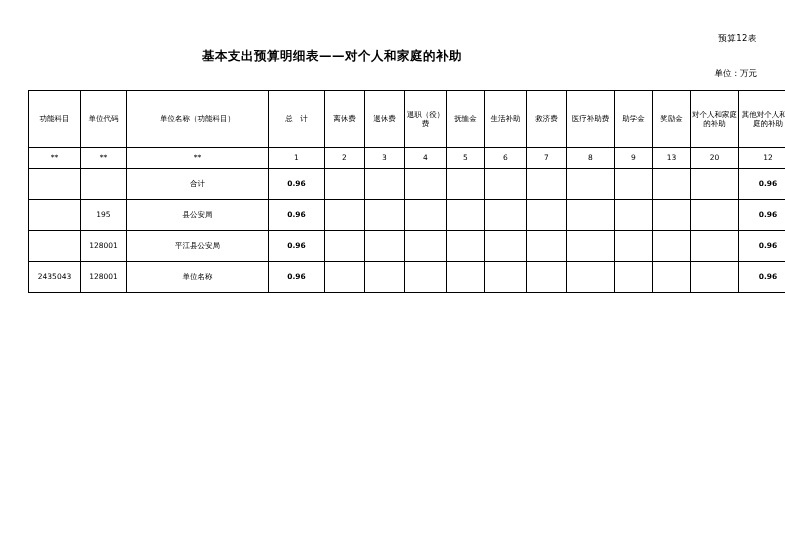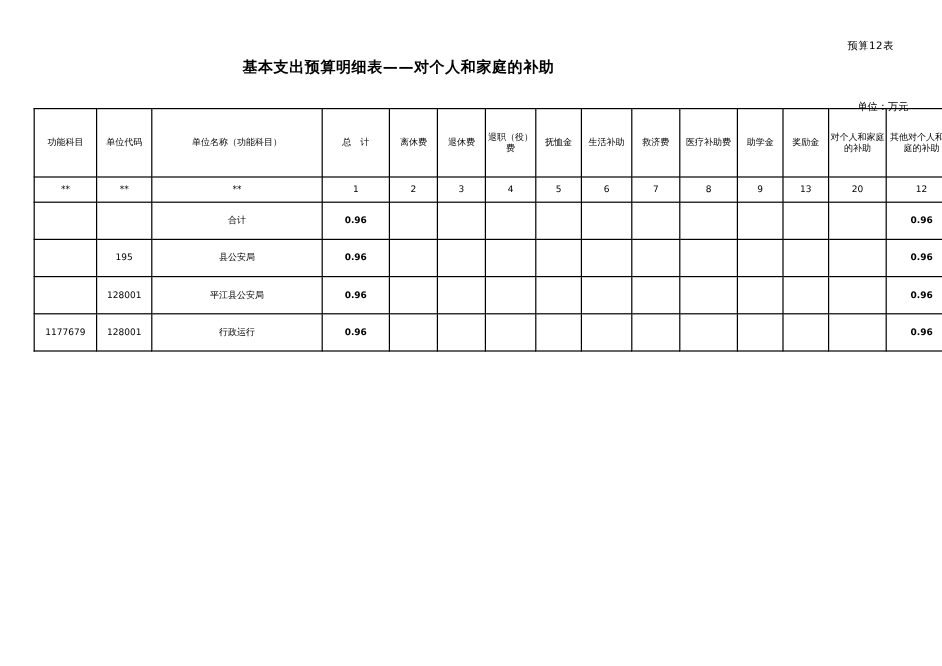--- a/index.html
+++ b/index.html
@@ -17,38 +17,38 @@
   }
   .page {
     position: relative;
     width: 785px;
     height: 555px;
     box-sizing: border-box;
   }
   .form-no {
     position: absolute;
     top: 33px;
-    right: 40px;
+    right: 28px;
     font-size: 8.5px;
     letter-spacing: 0.5px;
     margin-left: 48px;
   }
   .doc-title {
     position: absolute;
     top: 48px;
     left: 0;
     width: 664px;
     text-align: center;
     font-size: 12.5px;
     font-weight: bold;
     letter-spacing: 0.5px;
   }
   .unit-note {
     position: absolute;
-    top: 84px;
+    top: 68px;
     right: 28px;
     font-size: 8.5px;
     margin-left: 40px;
   }
   table.budget {
     position: absolute;
     top: 90px;
     left: 28px;
     width: 729px;
     border-collapse: collapse;
@@ -196,23 +196,23 @@
         <td class="cell-amount"></td>
         <td class="cell-amount"></td>
         <td class="cell-amount"></td>
         <td class="cell-amount"></td>
         <td class="cell-amount"></td>
         <td class="cell-amount"></td>
         <td class="cell-amount">0.96</td>
       </tr>
 
       <tr class="data-row">
-        <td>1177679</td>
+        <td>2435043</td>
         <td>128001</td>
-        <td class="cell-name">行政运行</td>
+        <td class="cell-name">单位名称</td>
         <td class="cell-amount">0.96</td>
         <td class="cell-amount"></td>
         <td class="cell-amount"></td>
         <td class="cell-amount"></td>
         <td class="cell-amount"></td>
         <td class="cell-amount"></td>
         <td class="cell-amount"></td>
         <td class="cell-amount"></td>
         <td class="cell-amount"></td>
         <td class="cell-amount"></td>

